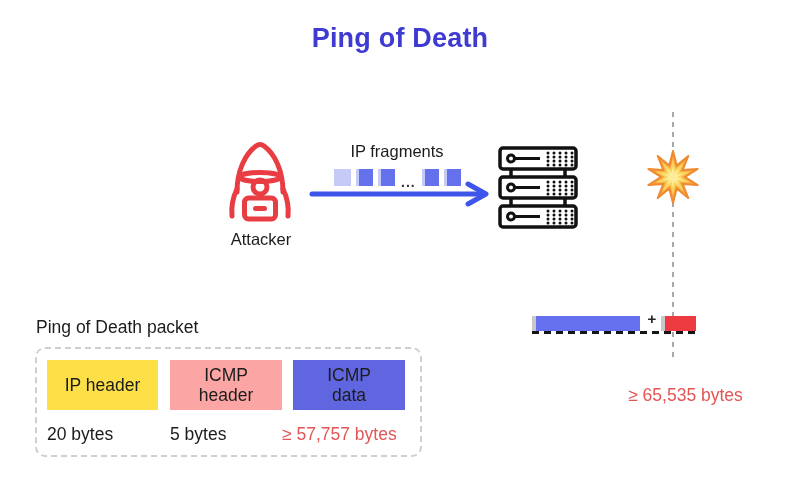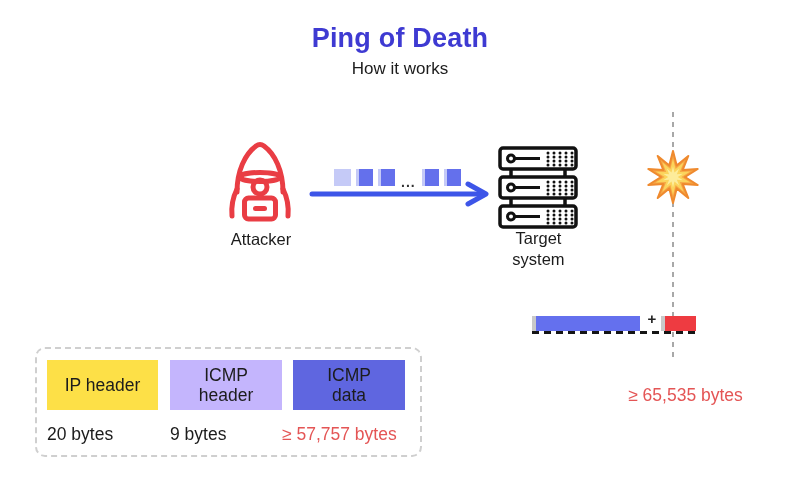--- a/index.html
+++ b/index.html
@@ -56,37 +56,37 @@
   .size-0 { left:47px;  width:111px; }
   .size-1 { left:170px; width:112px; }
   .size-2 { left:282px; width:135px; }
 </style>
 </head>
 <body>
 
 <div class="canvas">
 
   <div class="abs title" style="color: rgb(62, 58, 210);">Ping of Death</div>
-  <div class="abs subtitle">How it works</div>
 
   <div class="abs impact-dashed-line"></div>
 
   <div class="abs attacker-icon">
     <svg width="72" height="88" viewBox="0 0 72 88" fill="none" stroke="#e93d44" stroke-width="5" stroke-linecap="round" stroke-linejoin="round">
       <path d="M13,55 C13,34 21,17 32,9 C34.5,7.2 37.5,7.2 40,9 C51,17 59,34 59,55"></path>
       <path d="M13,52 C9,60 7,68 8,79"></path>
       <path d="M59,52 C63,60 65,68 64,79"></path>
       <ellipse cx="36" cy="40" rx="20" ry="4.5"></ellipse>
       <circle cx="36" cy="50" r="7"></circle>
       <rect x="20.5" y="61" width="31" height="21" rx="4"></rect>
       <line x1="31.5" y1="71.5" x2="40.5" y2="71.5"></line>
     </svg>
   </div>
   <div class="abs attacker-label">Attacker</div>
 
+  <div class="abs fragments-label">IP fragments</div>
   <div class="abs fragment-squares">
       <div class="frag-square light" style="background: rgb(197, 202, 247);"></div>
       <div class="frag-square" style="background: rgb(100, 112, 236); border-left-color: rgb(197, 202, 247);"></div>
       <div class="frag-square" style="background: rgb(100, 112, 236); border-left-color: rgb(197, 202, 247);"></div>
       <span class="frag-dots">...</span>
       <div class="frag-square" style="background: rgb(100, 112, 236); border-left-color: rgb(197, 202, 247);"></div>
       <div class="frag-square" style="background: rgb(100, 112, 236); border-left-color: rgb(197, 202, 247);"></div>
     </div>
   <div class="abs arrow-svg">
     <svg width="190" height="26" viewBox="0 0 190 26" fill="none" stroke="#3d55e8" stroke-width="5" stroke-linecap="round" stroke-linejoin="round">
@@ -135,39 +135,39 @@
             <circle cx="56" cy="19" r="1.5"></circle>
             <circle cx="62" cy="19" r="1.5"></circle>
             <circle cx="68" cy="19" r="1.5"></circle>
             <circle cx="74" cy="19" r="1.5"></circle>
         </g>
         <use href="#dots1" y="29"></use>
         <use href="#dots1" y="58"></use>
       </g>
     </svg>
   </div>
-  <div class="abs target-label">Target system</div>
 
   <div class="abs explosion-icon">
     <svg width="54" height="54" viewBox="0 0 54 54">
       <polygon id="burst" points="27,1 30.7,15.6 42.3,6 36.7,19.9 51.7,19 39,27 51.7,35 36.7,34.1 42.3,48 30.7,38.4 27,53 23.3,38.4 11.7,48 17.3,34.1 2.3,35 15,27 2.3,19 17.3,19.9 11.7,6 23.3,15.6" fill="#f6a544" stroke="#ef8a2e" stroke-width="2" stroke-linejoin="round"></polygon>
       <polygon points="27,1 30.7,15.6 42.3,6 36.7,19.9 51.7,19 39,27 51.7,35 36.7,34.1 42.3,48 30.7,38.4 27,53 23.3,38.4 11.7,48 17.3,34.1 2.3,35 15,27 2.3,19 17.3,19.9 11.7,6 23.3,15.6" transform="translate(8.1,8.1) scale(0.7)" fill="#fbd45c"></polygon>
       <polygon points="27,1 30.7,15.6 42.3,6 36.7,19.9 51.7,19 39,27 51.7,35 36.7,34.1 42.3,48 30.7,38.4 27,53 23.3,38.4 11.7,48 17.3,34.1 2.3,35 15,27 2.3,19 17.3,19.9 11.7,6 23.3,15.6" transform="translate(16.2,16.2) scale(0.4)" fill="#fdec9a"></polygon>
     </svg>
   </div>
 
   <div class="abs oversize-bar"></div>
   <div class="abs plus-sign">+</div>
   <div class="abs excess-block"></div>
   <div class="abs limit-dashed-line"></div>
   <div class="abs oversize-label" style="color: rgb(228, 85, 85);">≥ 65,535 bytes</div>
 
+  <div class="abs packet-title">Ping of Death packet</div>
   <div class="abs packet-box"></div>
 
   <div class="abs segment seg-0" style="background: #fde047;">IP header</div>
-  <div class="abs segment seg-1" style="background: #c4b5fd;">ICMP header</div>
+  <div class="abs segment seg-1" style="background: #fca5a5;">ICMP header</div>
   <div class="abs segment seg-2" style="background: rgb(95, 102, 224);">ICMP data</div>
 
   <div class="abs seg-size size-0" style="color: rgb(28, 28, 28);">20 bytes</div>
-  <div class="abs seg-size size-1" style="color: rgb(28, 28, 28);">9 bytes</div>
+  <div class="abs seg-size size-1" style="color: rgb(28, 28, 28);">5 bytes</div>
   <div class="abs seg-size size-2" style="color: rgb(228, 85, 85);">≥ 57,757 bytes</div>
 
 </div>
 
 </body></html>

